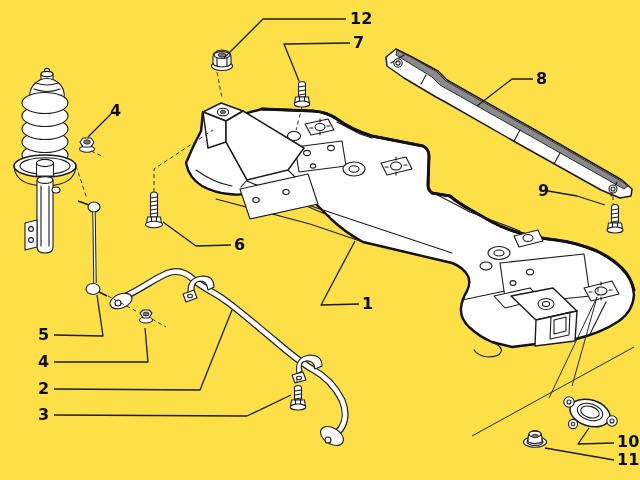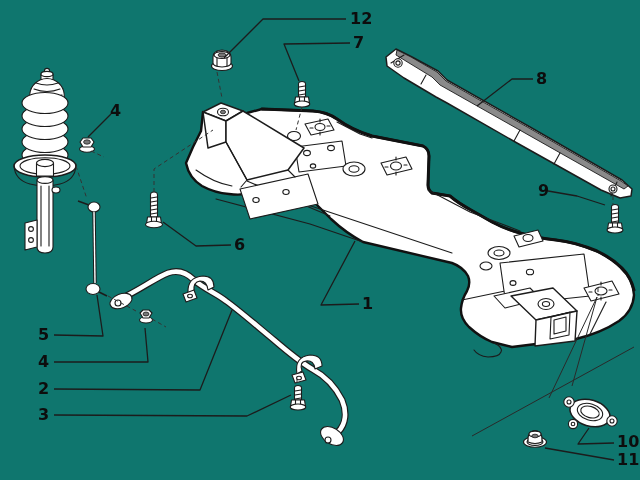--- a/index.html
+++ b/index.html
@@ -1,17 +1,17 @@
 <!DOCTYPE html>
 <html><head>
 <meta charset="utf-8">
 <style>
   html,body{margin:0;padding:0;background:#e8e8e8;}
   .stage{
-    position:relative;width:640px;height:480px;background:#0f766e;
+    position:relative;width:640px;height:480px;background:#fde047;
     overflow:hidden;font-family:"DejaVu Sans",sans-serif;
   }
   svg{position:absolute;left:0;top:0;}
   .ln{fill:none;stroke:#1c1c1c;stroke-width:1.1;stroke-linejoin:round;stroke-linecap:round;}
   .ln2{fill:none;stroke:#1c1c1c;stroke-width:1.6;stroke-linejoin:round;}
   .bold{fill:#ffffff;stroke:#111;stroke-width:2.4;stroke-linejoin:round;}
   .boldln{fill:none;stroke:#111;stroke-width:3;stroke-linejoin:round;stroke-linecap:round;}
   .wt{fill:#ffffff;stroke:#1c1c1c;stroke-width:1.1;stroke-linejoin:round;}
   .wt2{fill:#ffffff;stroke:#1c1c1c;stroke-width:1.5;stroke-linejoin:round;}
   .gray{fill:#777;stroke:#1c1c1c;stroke-width:0.8;}

